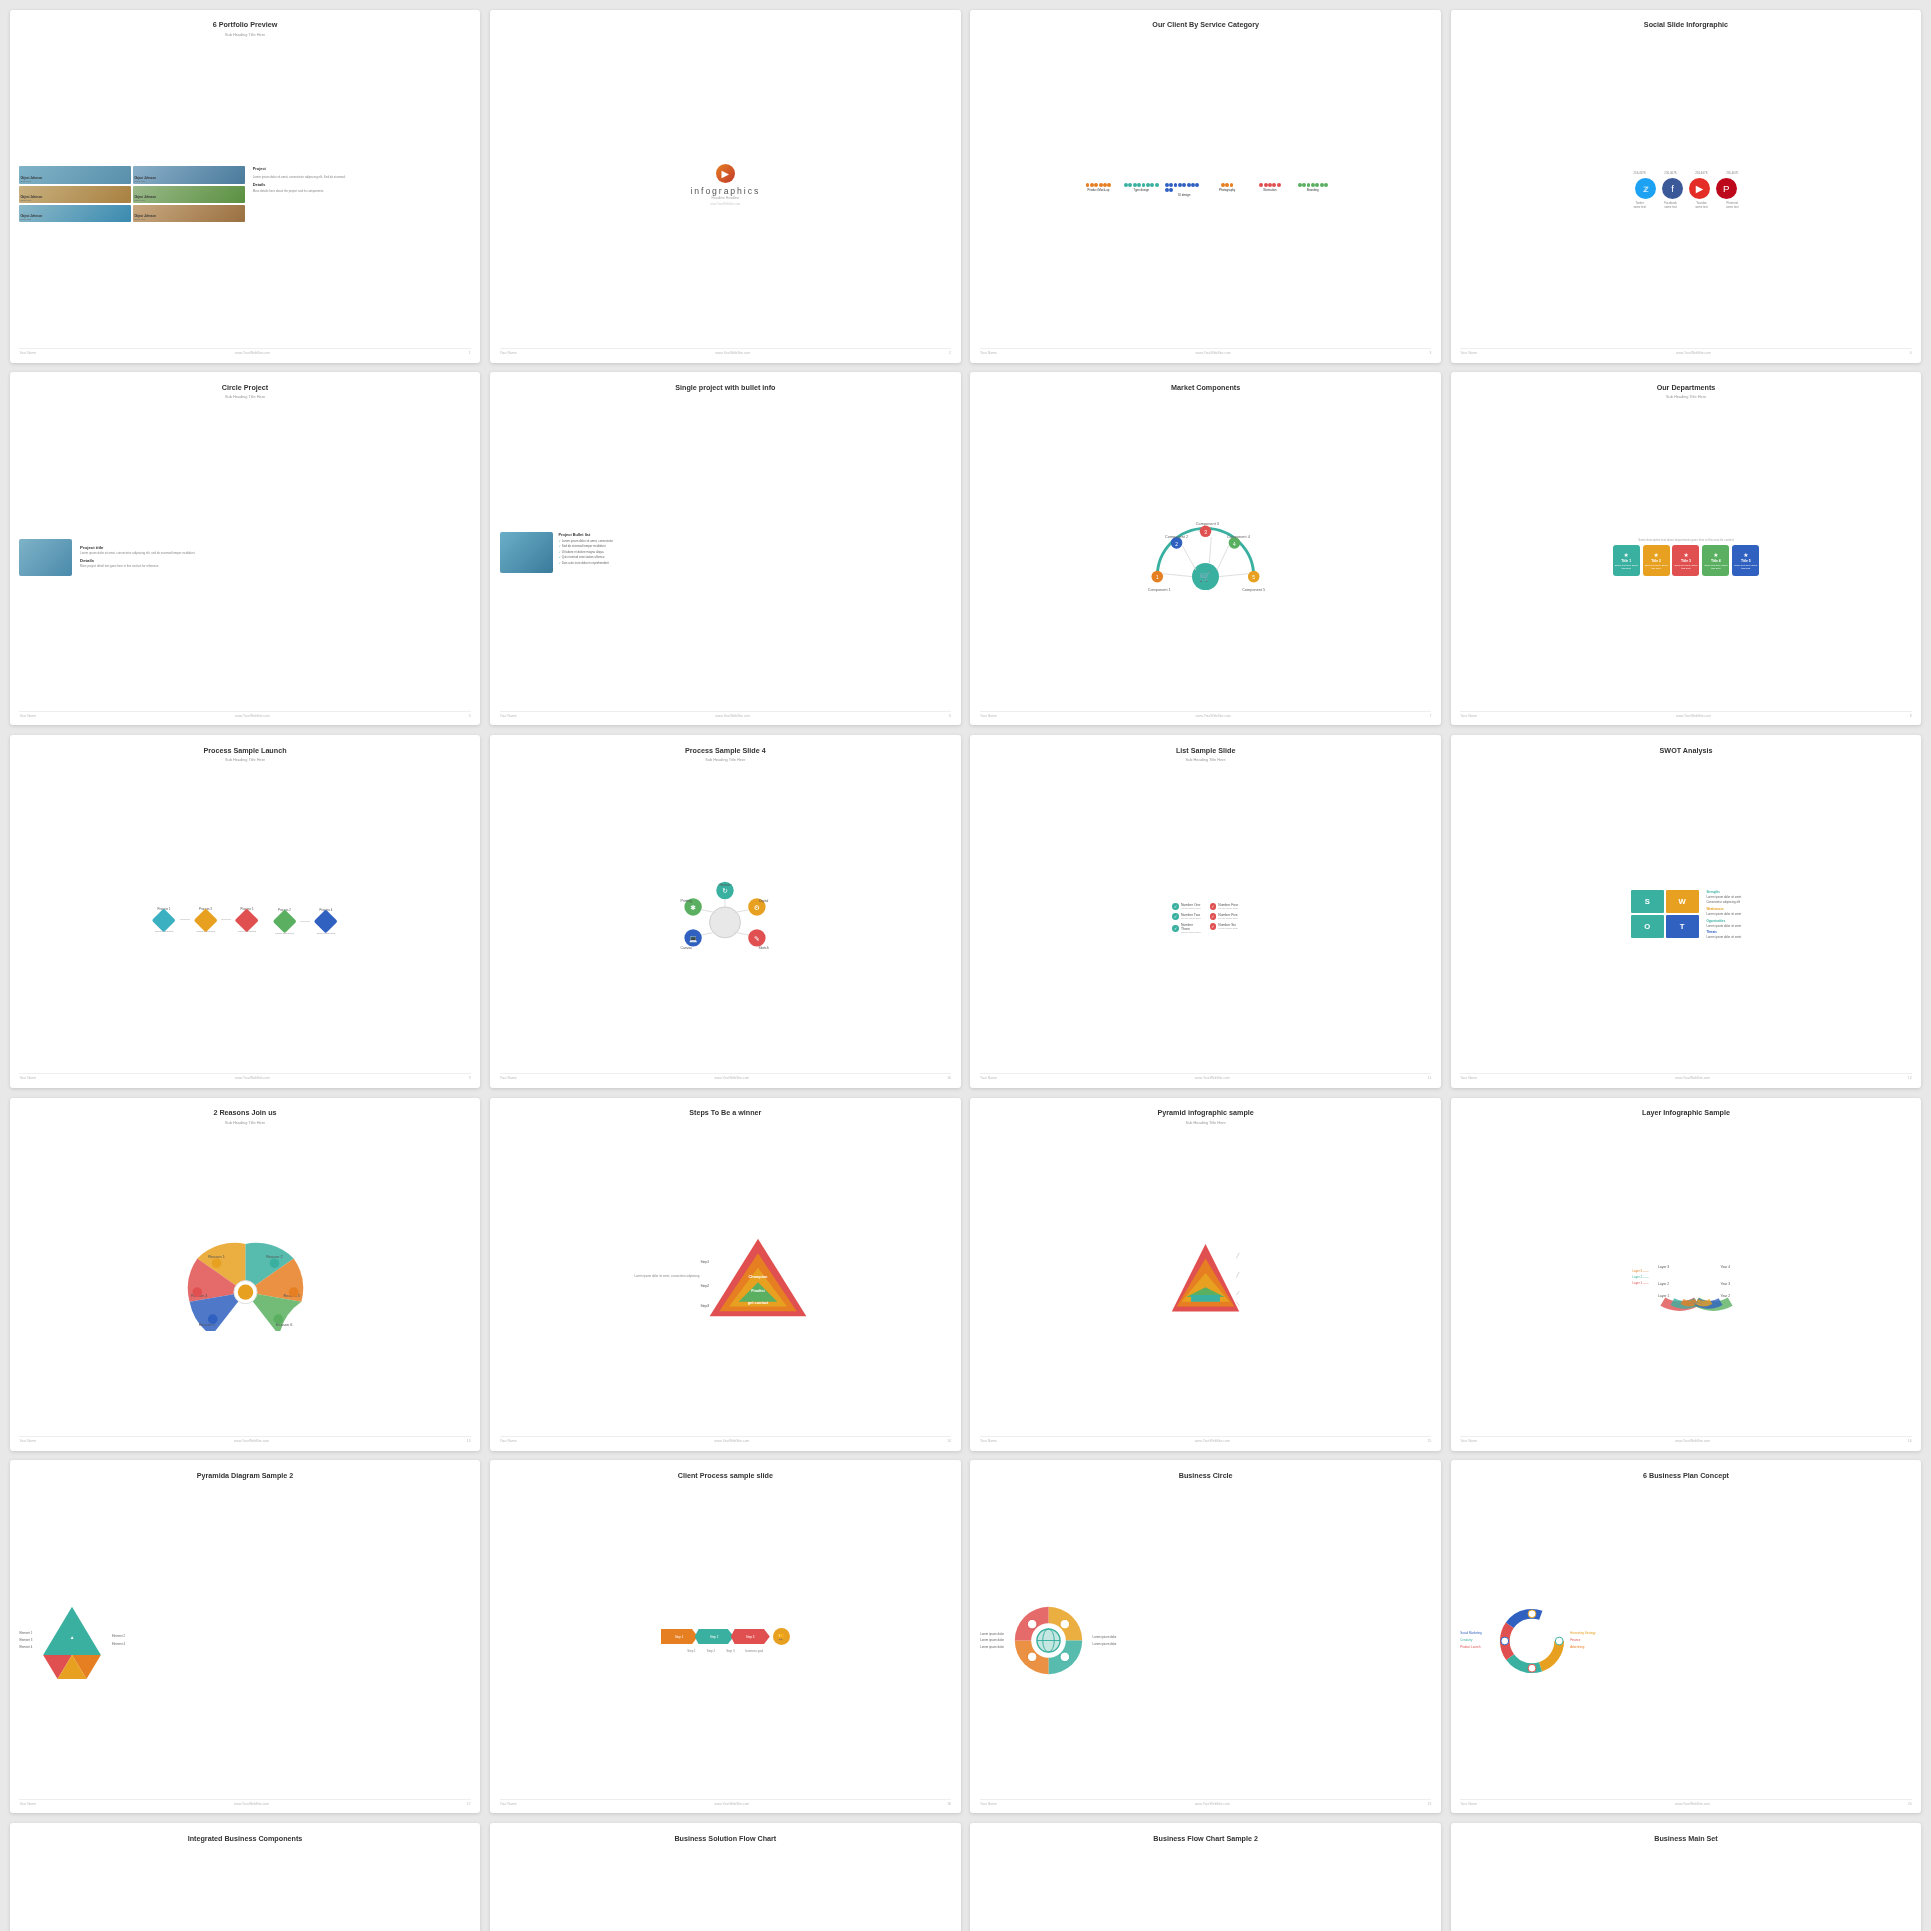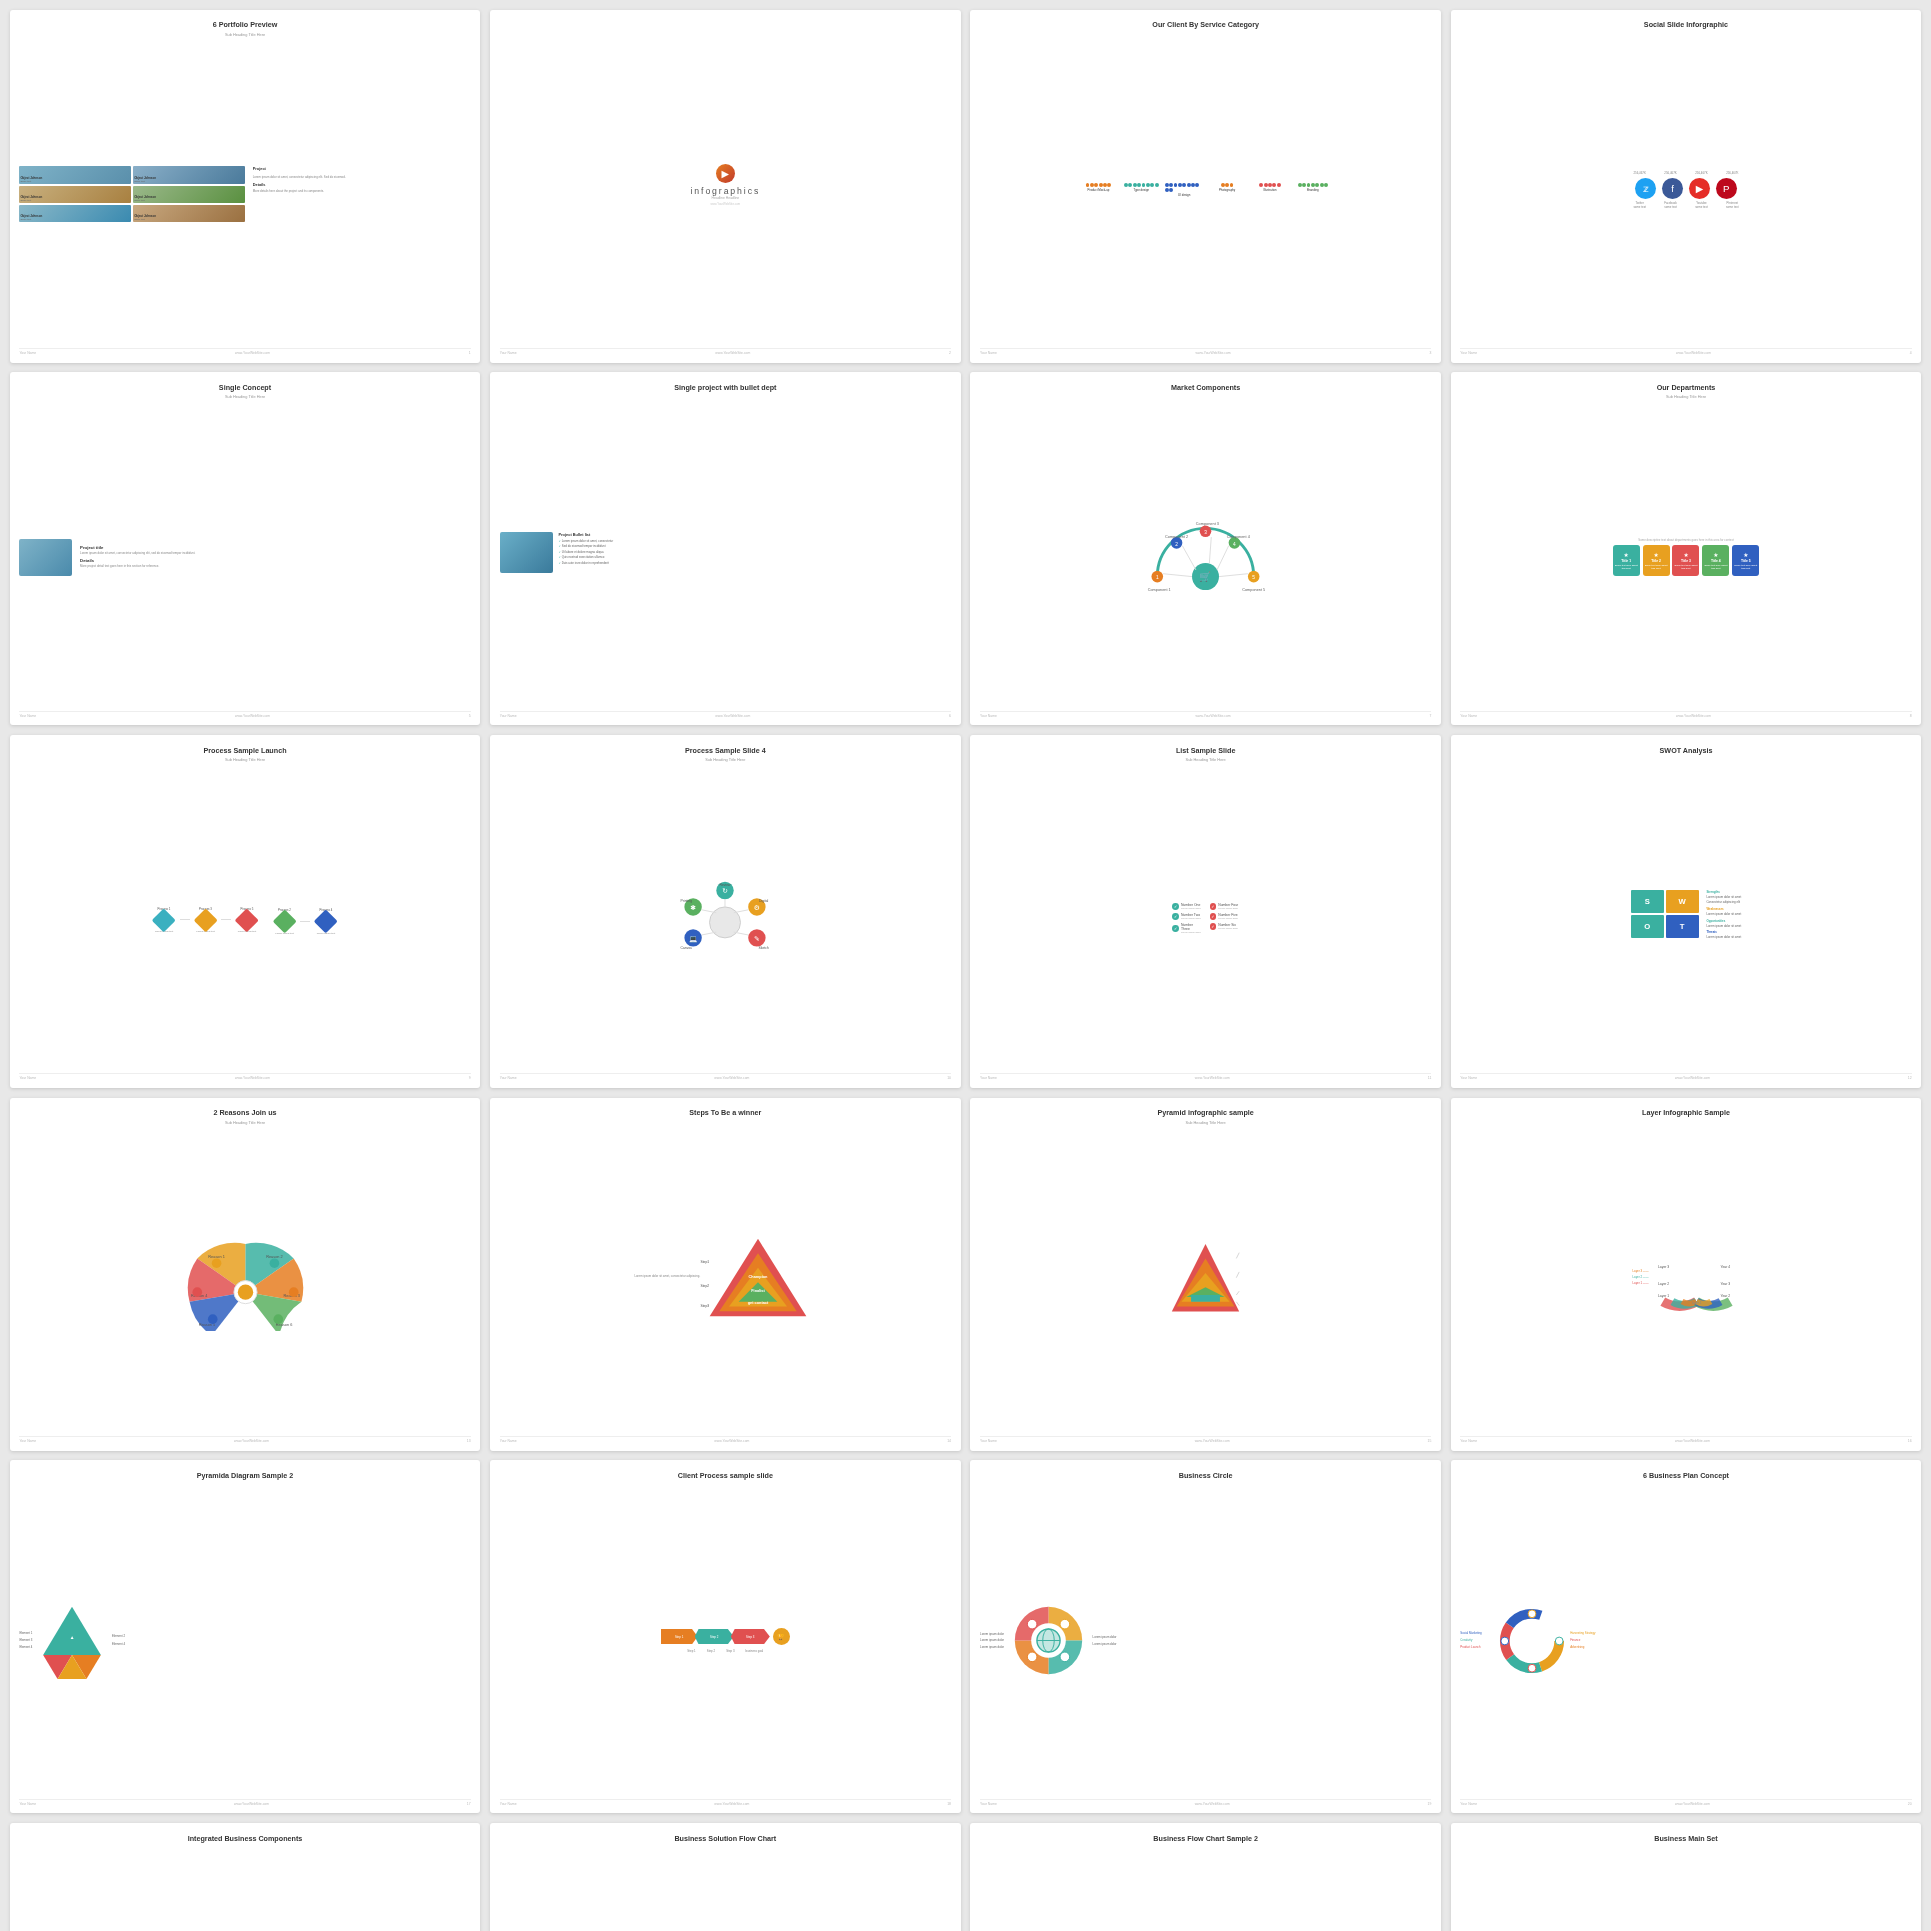--- a/index.html
+++ b/index.html
@@ -349,42 +349,42 @@
       </div>
     </div>
     <div class="slide-footer">
       <span>Your Name</span>
         <span>www.YourWebSite.com</span>
         <span>4</span>
     </div>
   </div>
 
   <div class="slide">
-    <div class="slide-title">Single Concept</div>
+    <div class="slide-title">Circle Project</div>
     <div class="slide-sub">Sub Heading Title Here</div>
     <div class="slide-content">
       <div style="display:flex;align-items:center;width:100%;">
         <div class="project-img" style="background:linear-gradient(135deg,#7fb3c8,#4a8aab);"></div>
         <div>
           <div class="project-label">Project title</div>
           <div style="font-size:2.9px;color:#888;line-height:1.6;margin-bottom:2.9px;">Lorem ipsum dolor sit amet, consectetur adipiscing elit, sed do eiusmod tempor incididunt.</div>
           <div class="project-label">Details</div>
           <div style="font-size:2.9px;color:#888;line-height:1.6;">More project detail text goes here in this section for reference.</div>
         </div>
       </div>
     </div>
     <div class="slide-footer">
       <span>Your Name</span>
         <span>www.YourWebSite.com</span>
         <span>5</span>
     </div>
   </div>
 
   <div class="slide">
-    <div class="slide-title">Single project with bullet dept</div>
+    <div class="slide-title">Single project with bullet info</div>
     <div class="slide-content">
       <div style="display:flex;align-items:flex-start;width:100%;gap:5.8px;">
         <div style="width:53px;height:41px;background:linear-gradient(135deg,#6aafc8,#3a7a9b);border-radius:1.9px;flex-shrink:0;"></div>
         <div style="flex:1;">
           <div style="font-size:3.9px;font-weight:700;color:#333;margin-bottom:1.9px;">Project Bullet list</div>
           <div class="slide-bullet">Lorem ipsum dolor sit amet, consectetur</div>
           <div class="slide-bullet">Sed do eiusmod tempor incididunt</div>
           <div class="slide-bullet">Ut labore et dolore magna aliqua</div>
           <div class="slide-bullet">Quis nostrud exercitation ullamco</div>
           <div class="slide-bullet">Duis aute irure dolor in reprehenderit</div>

